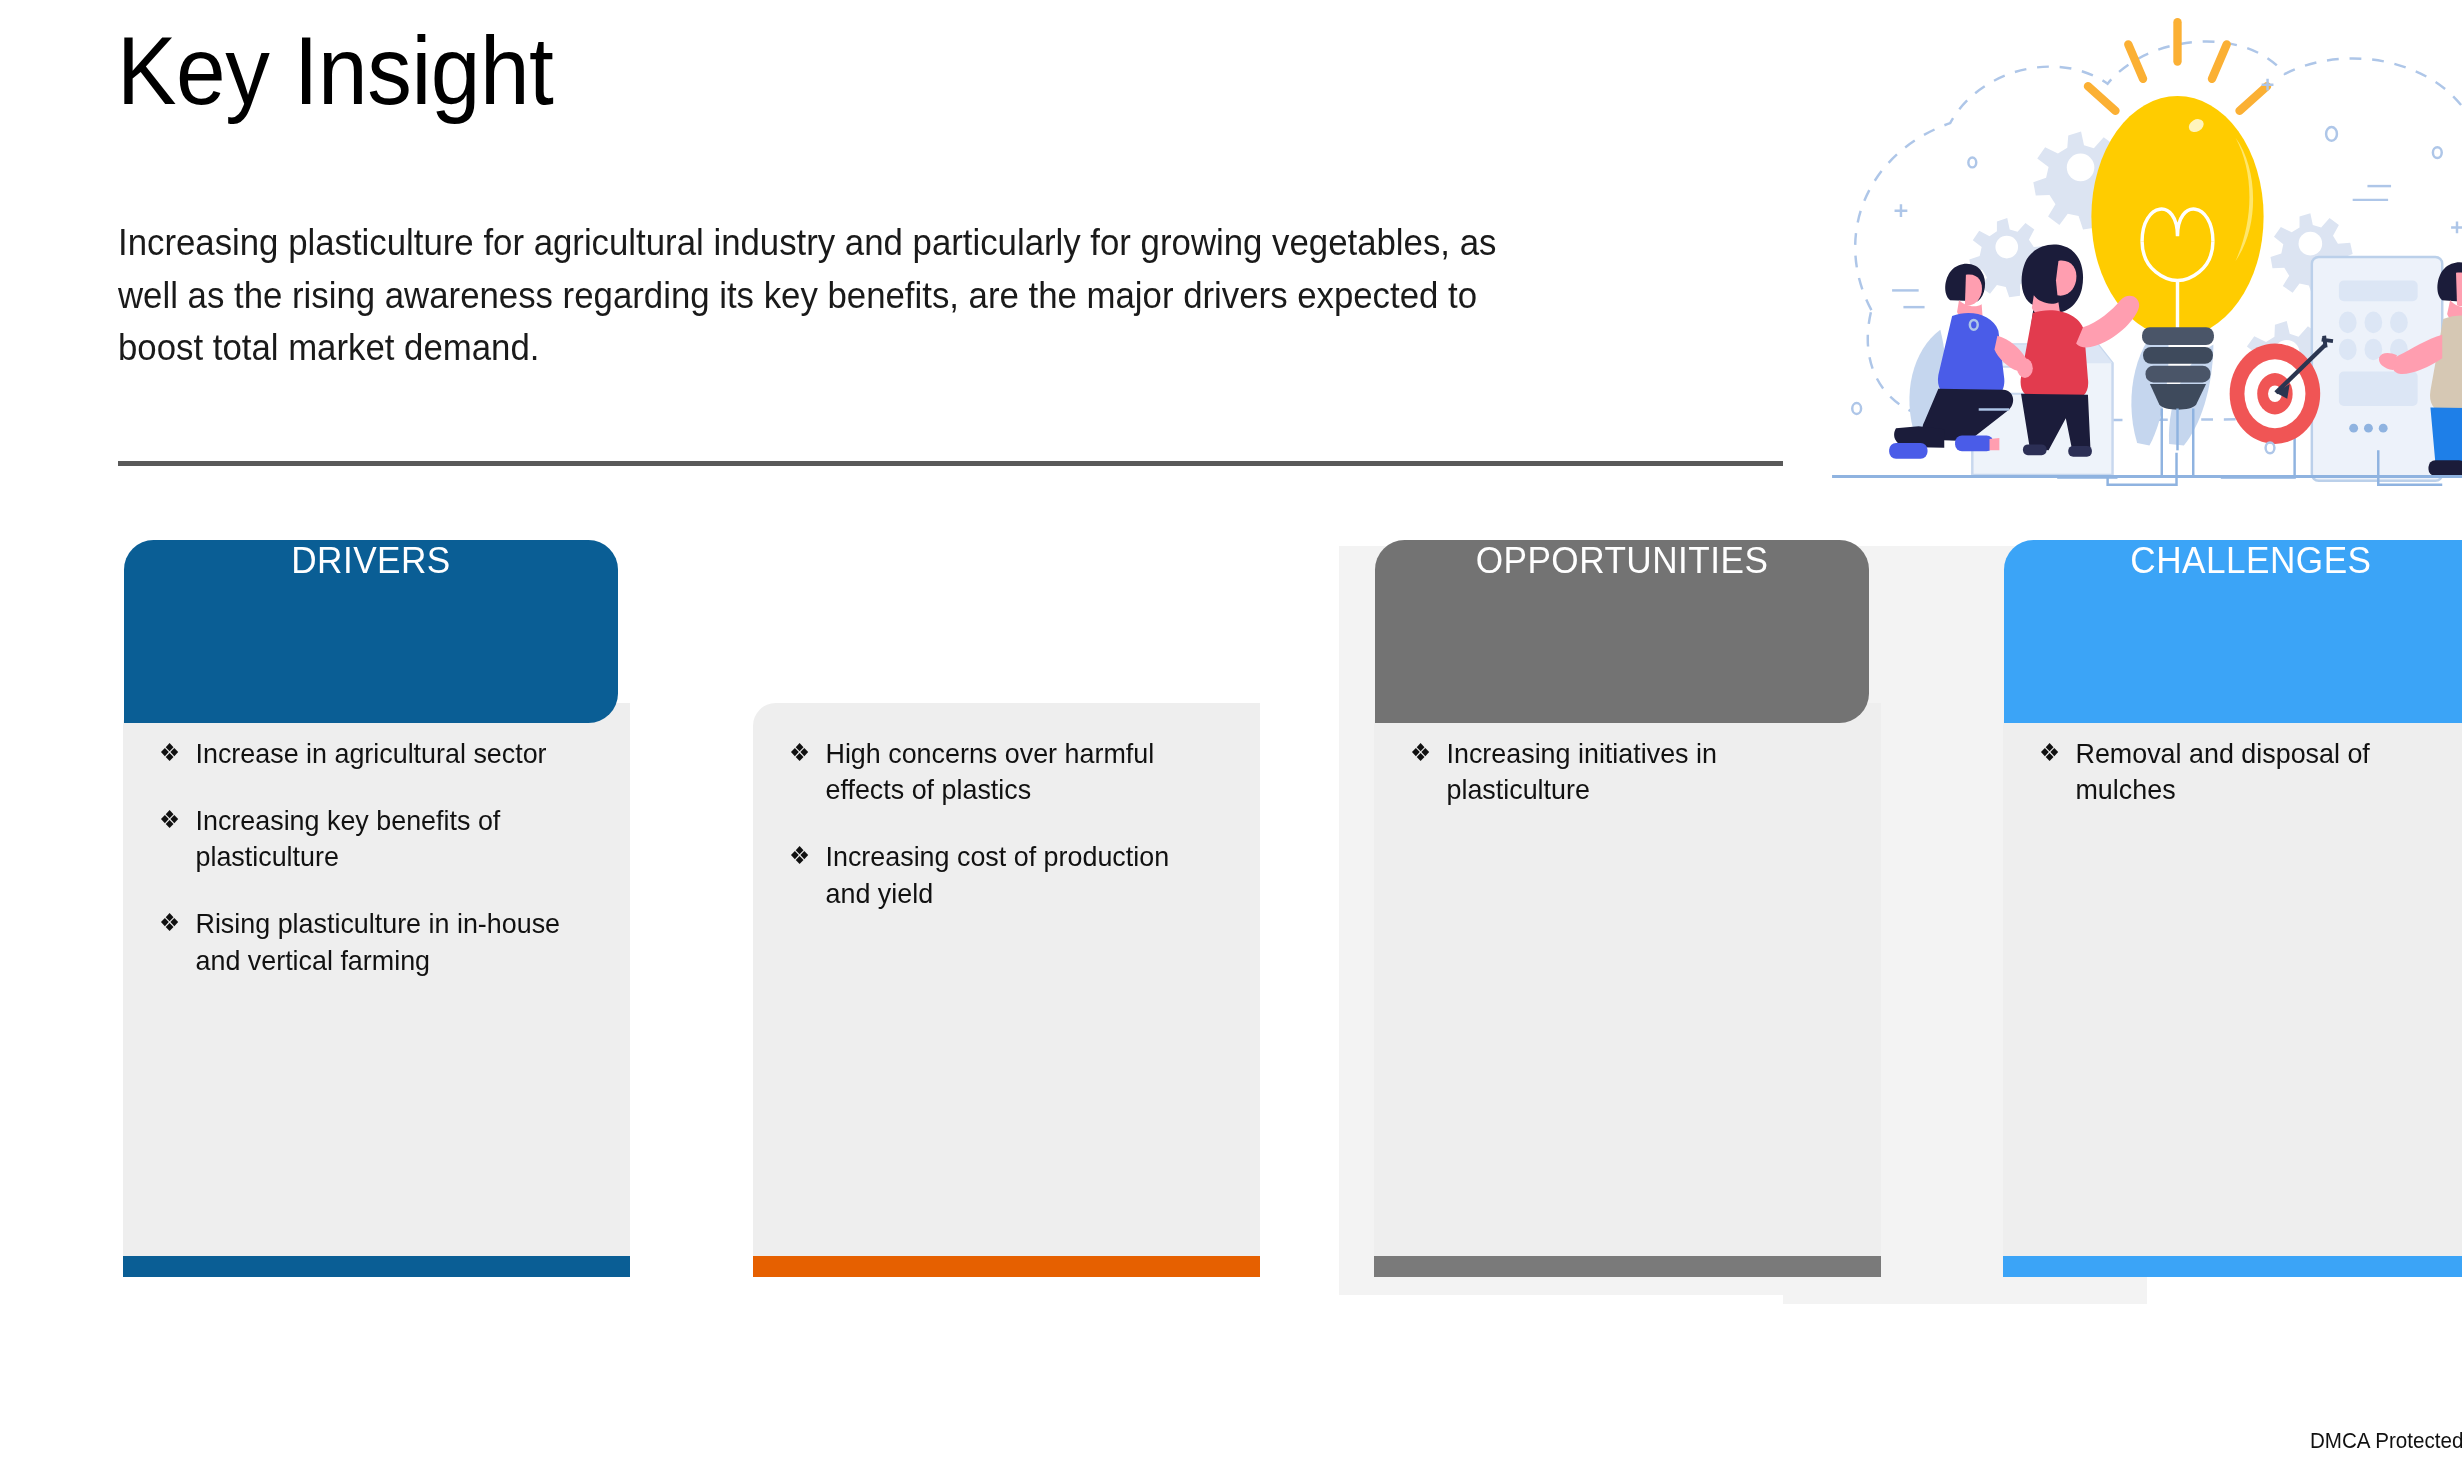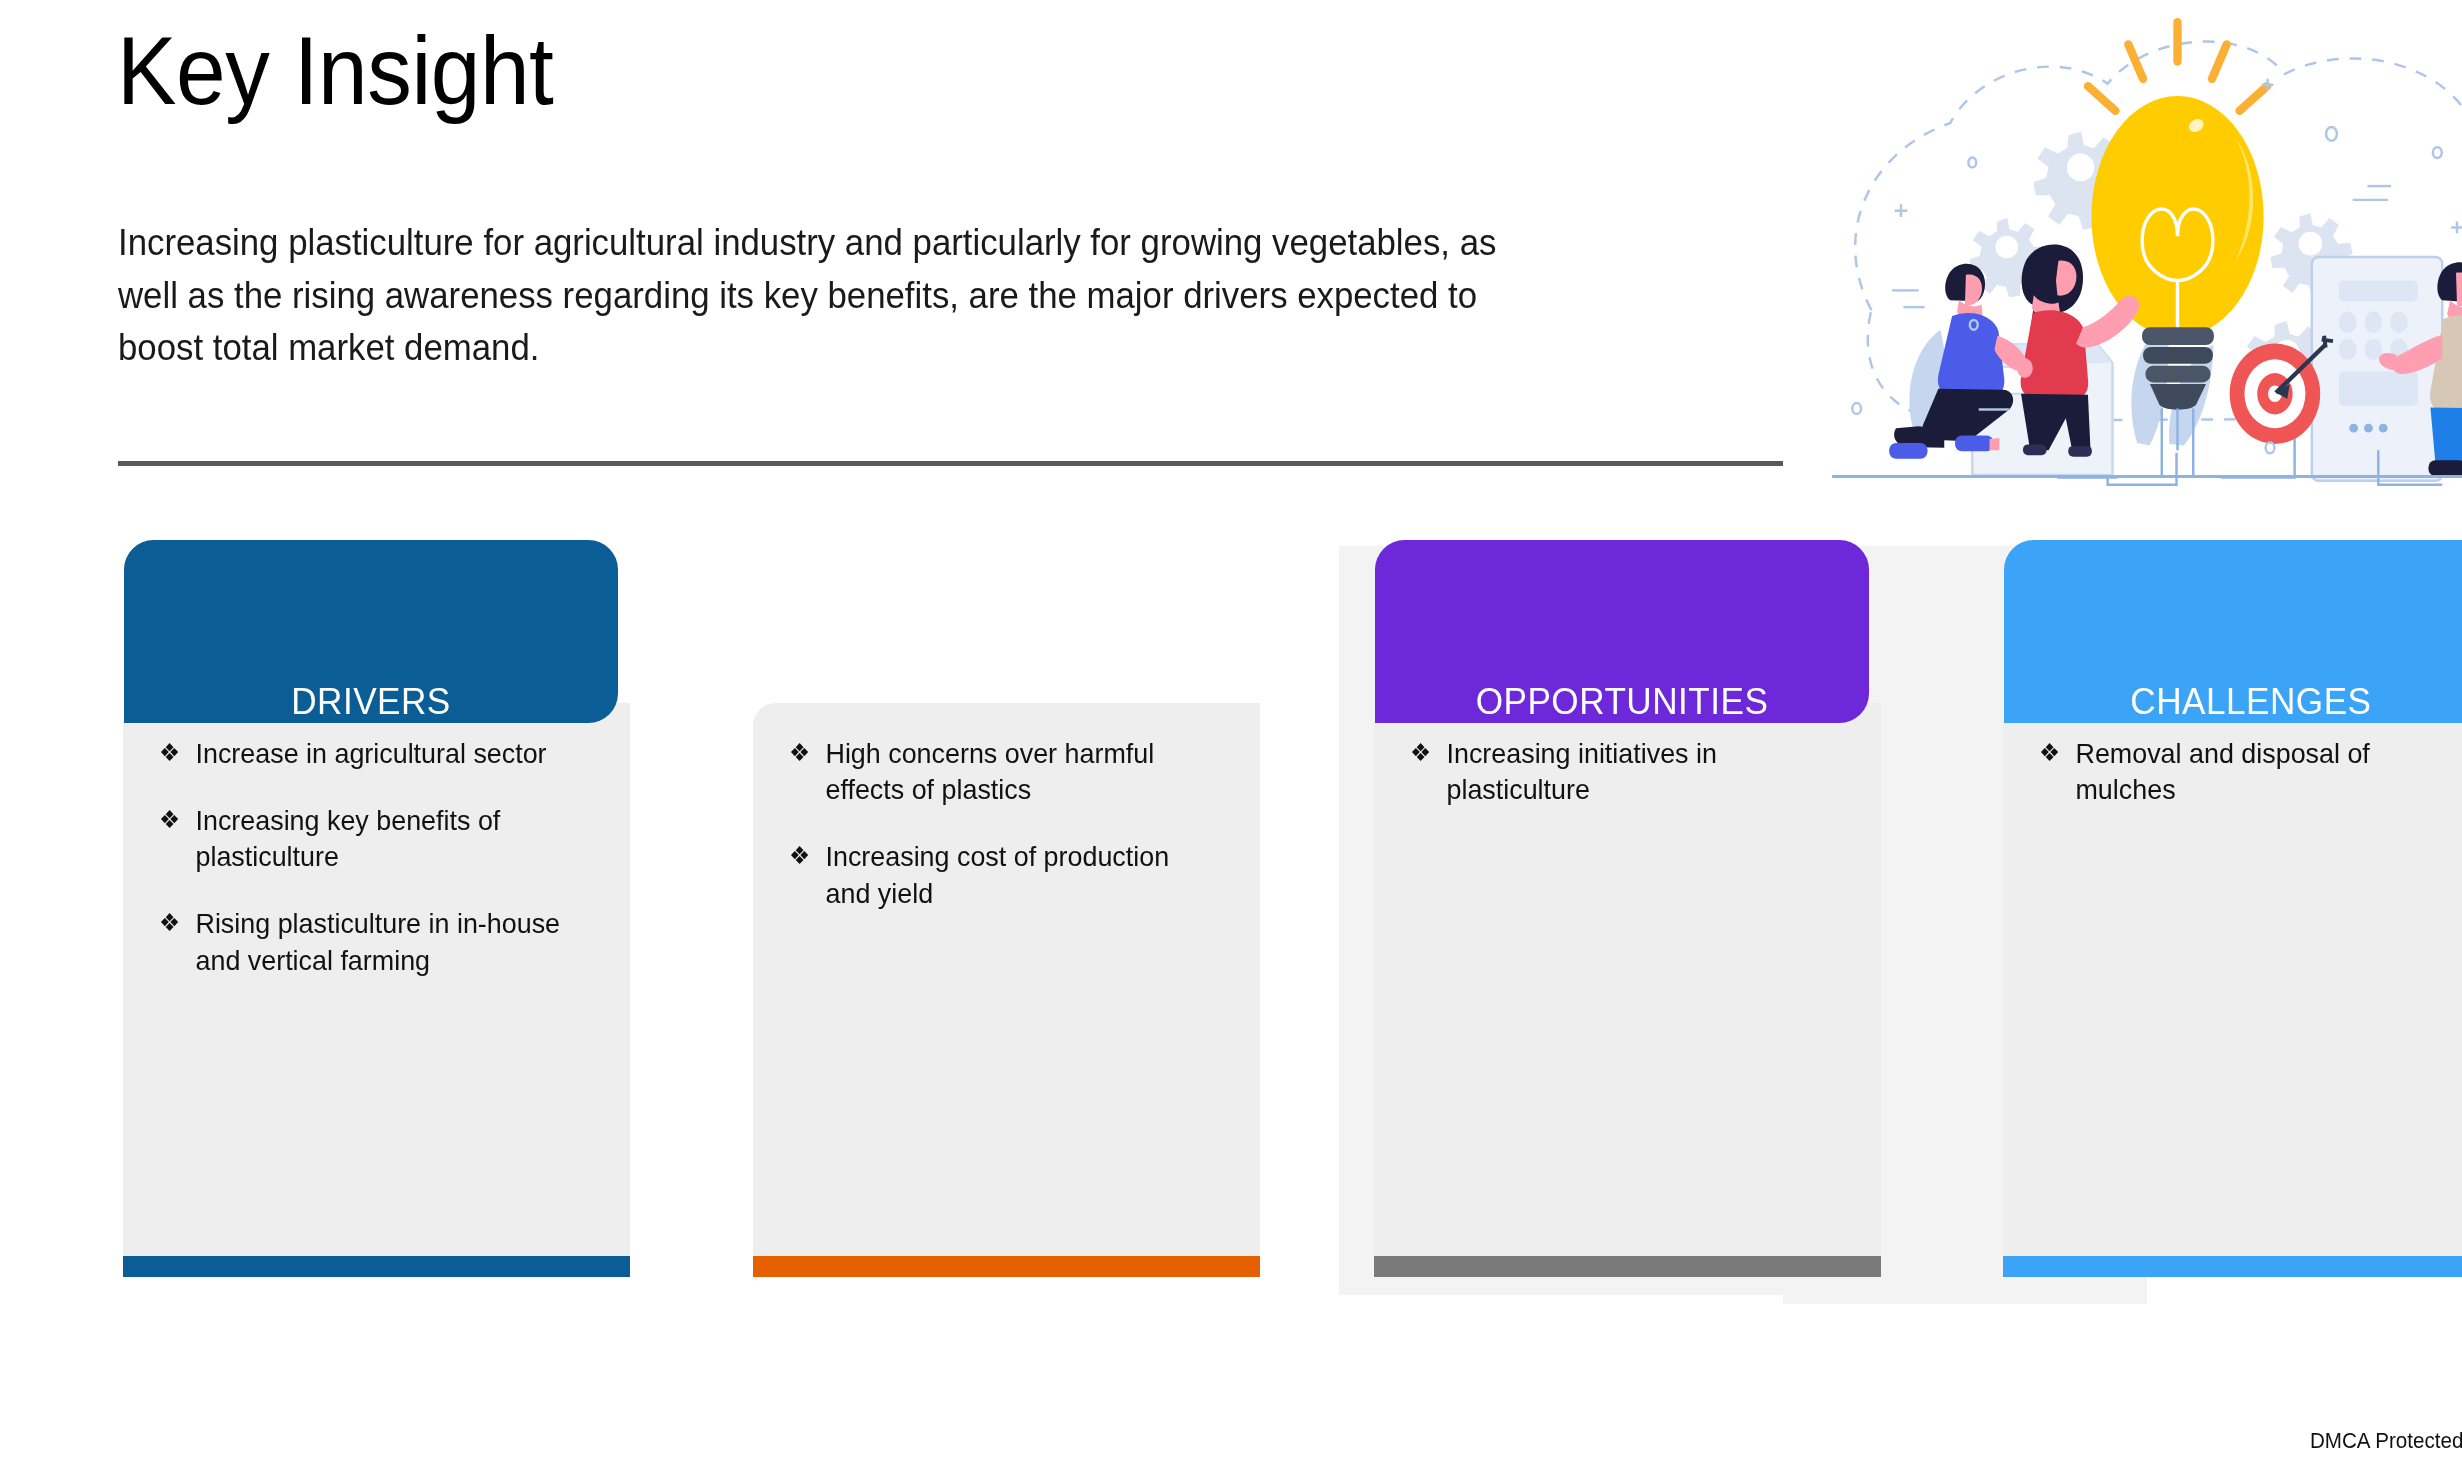--- a/index.html
+++ b/index.html
@@ -45,21 +45,21 @@
   .card-body{
     position:absolute;left:0;top:163px;width:507px;height:574px;
     background:#eeeeee;border-top-left-radius:22.7px;
   }
   .card-accent{
     position:absolute;left:0;bottom:0;width:507px;height:20.7px;
   }
   .card-head{
     position:absolute;left:1px;top:0;width:494px;height:183px;
     border-radius:29.5px 29.5px 29.5px 0;
-    display:flex;align-items:flex-end;justify-content:center;
+    display:flex;align-items:flex-start;justify-content:center;
   }
   .card-head-label{
     font-size:37px;font-weight:400;color:#ffffff;letter-spacing:0.5px;
     transform:scaleX(.95);white-space:nowrap;
   }
 
   .card-list{
     position:absolute;left:36px;top:196px;width:433px;
     list-style:none;margin:0;padding:0;
   }
@@ -280,21 +280,21 @@
     <ul class="card-list">
       <li><span class="bullet">❖</span><span>High concerns over harmful effects of plastics</span></li>
       <li><span class="bullet">❖</span><span>Increasing cost of production and yield</span></li>
     </ul>
   </div>
 
   <div class="card" style="left:1374px;">
     <div class="card-body">
       <div class="card-accent" style="background:#7A7A7A;"></div>
     </div>
-    <div class="card-head" style="background:#6d28d9;">
+    <div class="card-head" style="background:#737373;">
       <span class="card-head-label">OPPORTUNITIES</span>
     </div>
     <ul class="card-list">
       <li><span class="bullet">❖</span><span>Increasing initiatives in plasticulture</span></li>
     </ul>
   </div>
 
   <div class="card" style="left:2003px;">
     <div class="card-body">
       <div class="card-accent" style="background:#3BA4F7;"></div>

